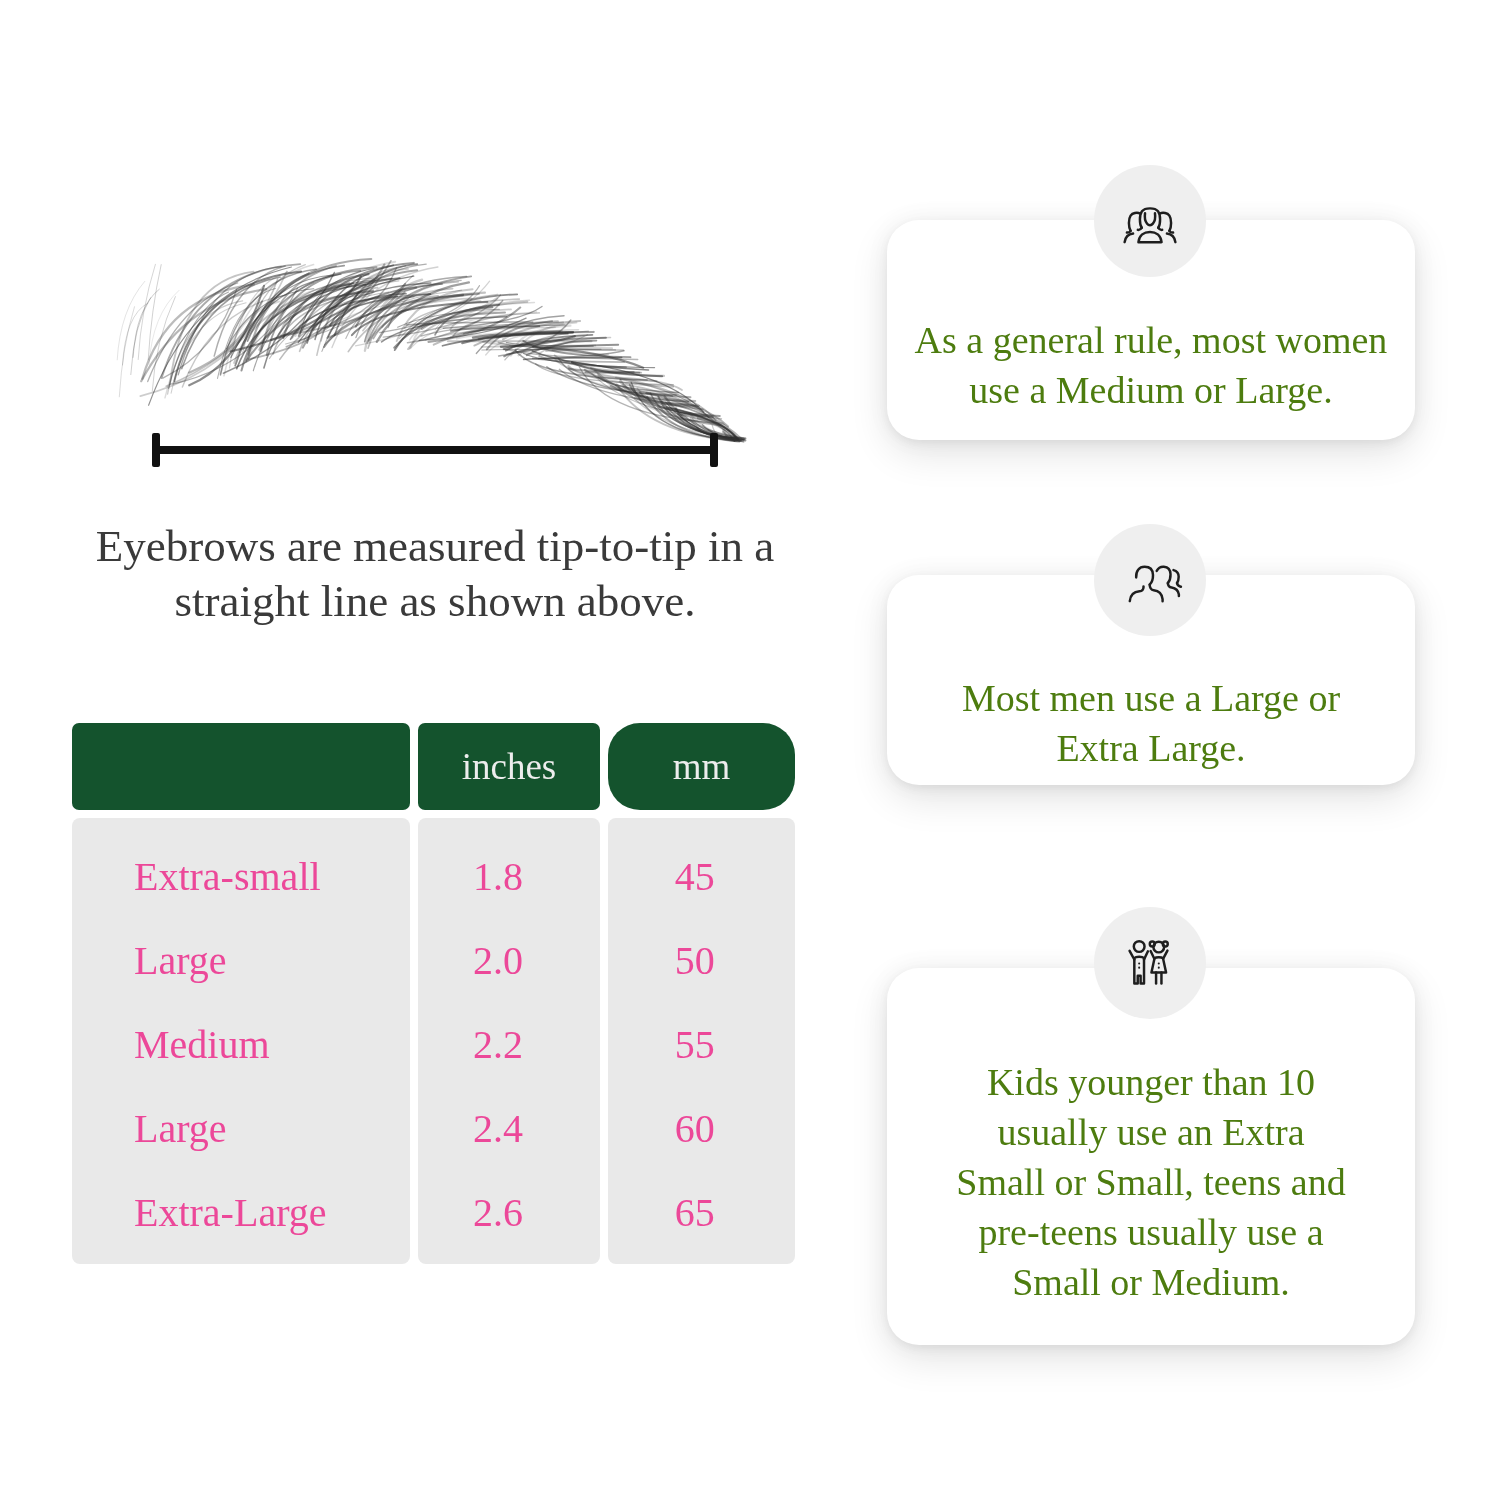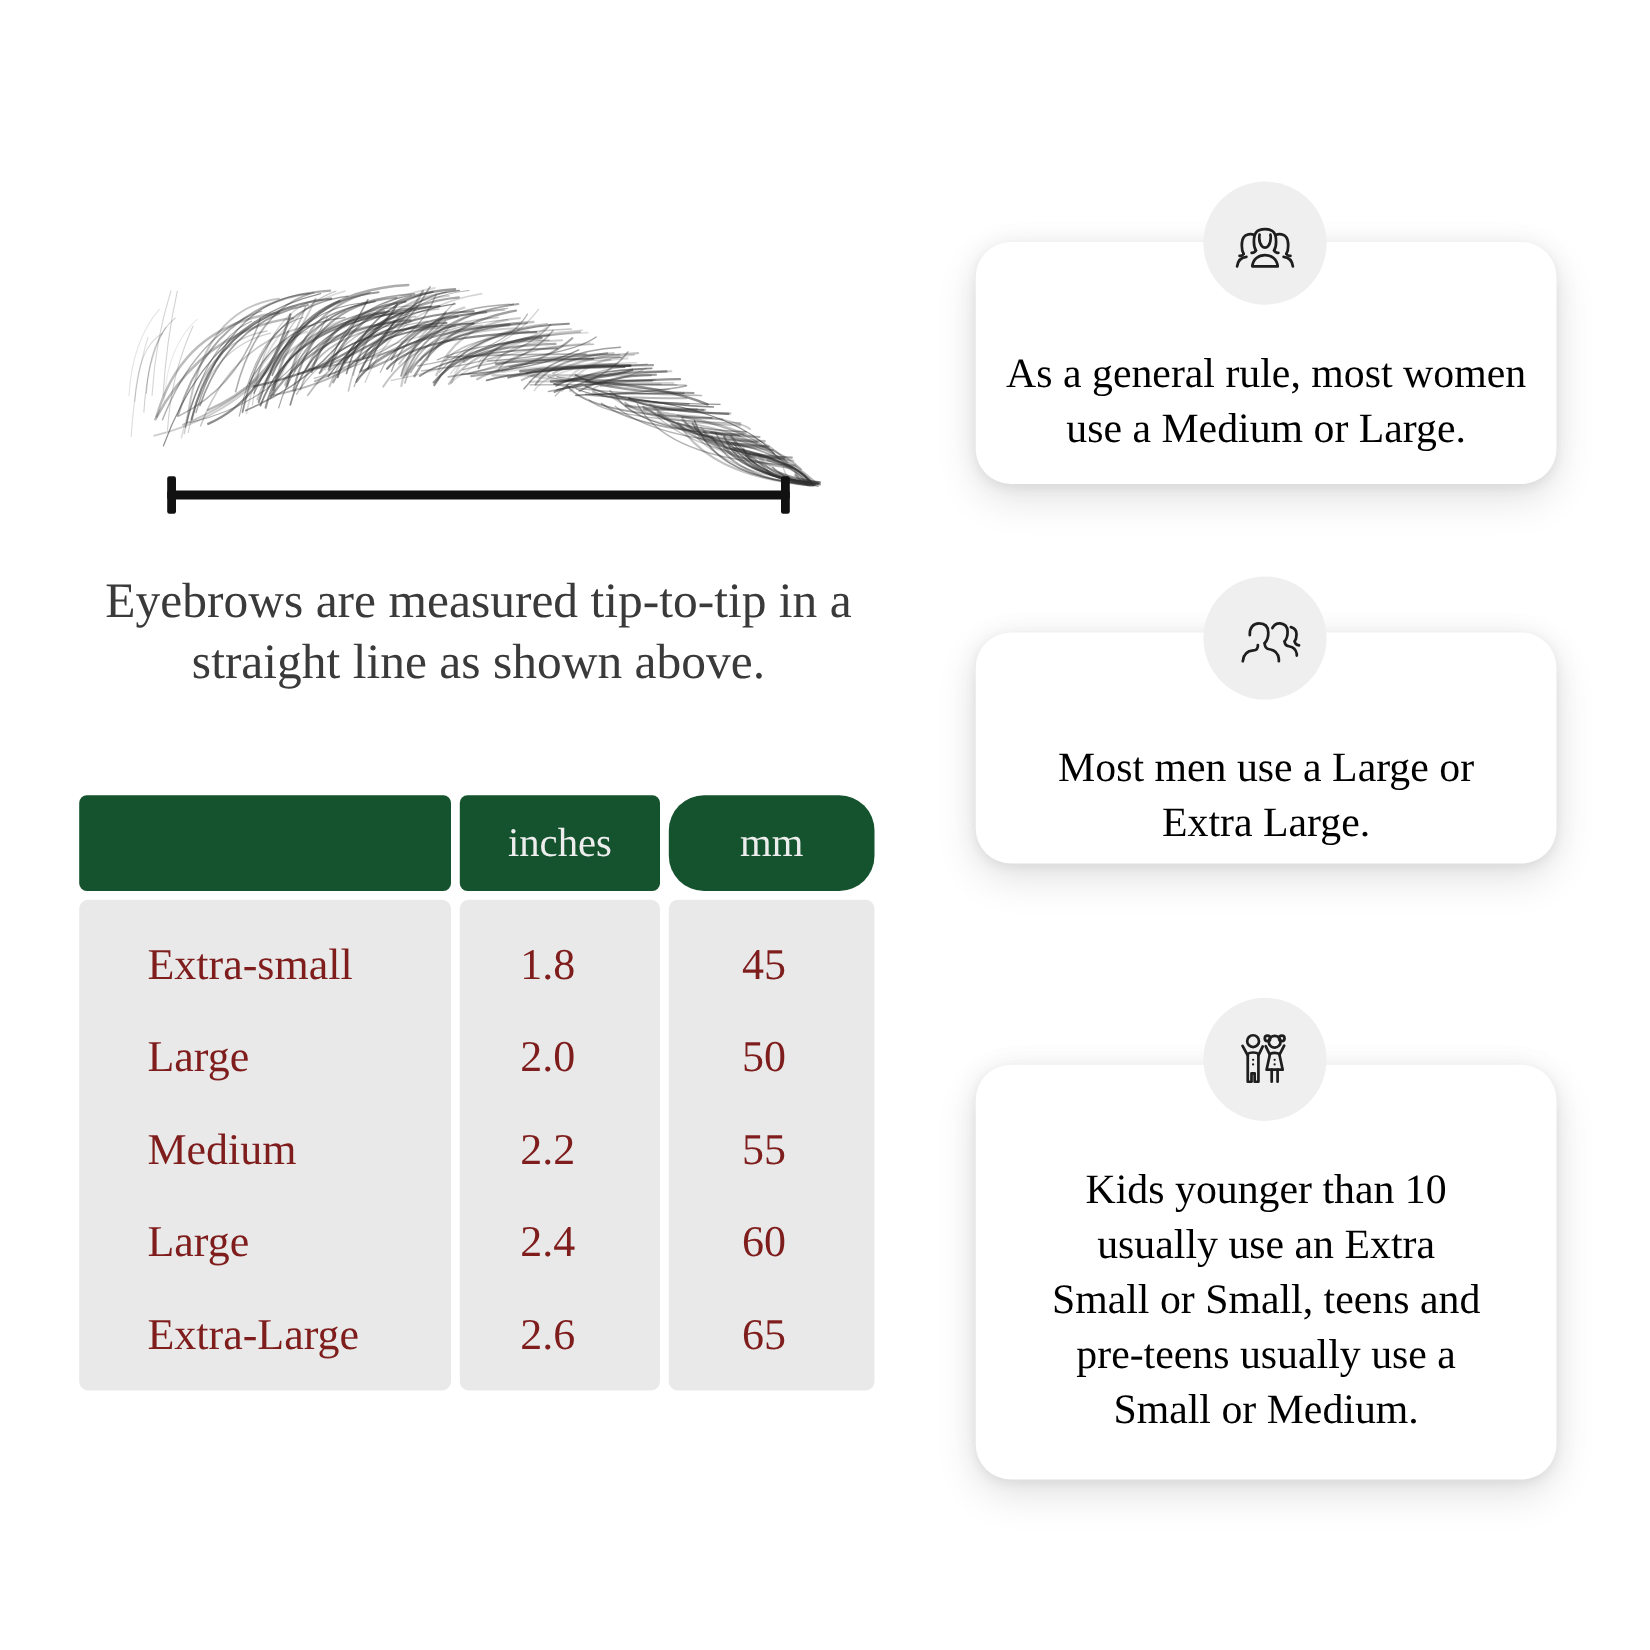--- a/index.html
+++ b/index.html
@@ -33,31 +33,31 @@
   .th.c1 { width:338px; }
   .th.c2 { width:182px; }
   .th.c3 { width:187px;border-radius:32px; }
   .tbody { position:relative; margin-top:8px; height:446px; }
   .col-bg { position:absolute; top:0; bottom:0; background:#e9e9e9; border-radius:8px; }
   .col-bg.c1 { left:0;     width:338px; }
   .col-bg.c2 { left:346px; width:182px; }
   .col-bg.c3 { left:536px; width:187px; }
   .rows { position:absolute; left:0; top:16px; right:0; }
   .row { height:84.2px; display:flex; align-items:center; }
-  .cell { font-size:40px; color:#7f1d1d; }
+  .cell { font-size:40px; color:#ec4899; }
   .cell.size   { width:338px; padding-left:62px; box-sizing:border-box; }
   .cell.inches { width:182px; margin-left:8px;  text-align:center; }
   .cell.mm     { width:207px; margin-left:8px;  text-align:center; }
 
   
   .card {
     position:absolute; left:887px; width:528px; background:#ffffff; border-radius:32px;
     box-shadow:0 14px 38px rgba(0,0,0,0.11), 0 3px 10px rgba(0,0,0,0.05), 0 0 26px rgba(0,0,0,0.045);
     display:flex; flex-direction:column; align-items:center; justify-content:center;
-    box-sizing:border-box; text-align:center; color:#000000; font-size:38px; line-height:50px;
+    box-sizing:border-box; text-align:center; color:#4d7c0f; font-size:38px; line-height:50px;
   }
   .card .ln { display:block; }
   .card.one   { top:220px; height:220px; padding-top:70px; }
   .card.two   { top:575px; height:210px; padding-top:85px; }
   .card.three { top:968px; height:377px; padding-top:50px; }
 
   .icon-circle {
     position:absolute; left:1094px; width:112px; height:112px; border-radius:50%;
     background:#efefef; display:flex; align-items:center; justify-content:center; z-index:2;
   }

